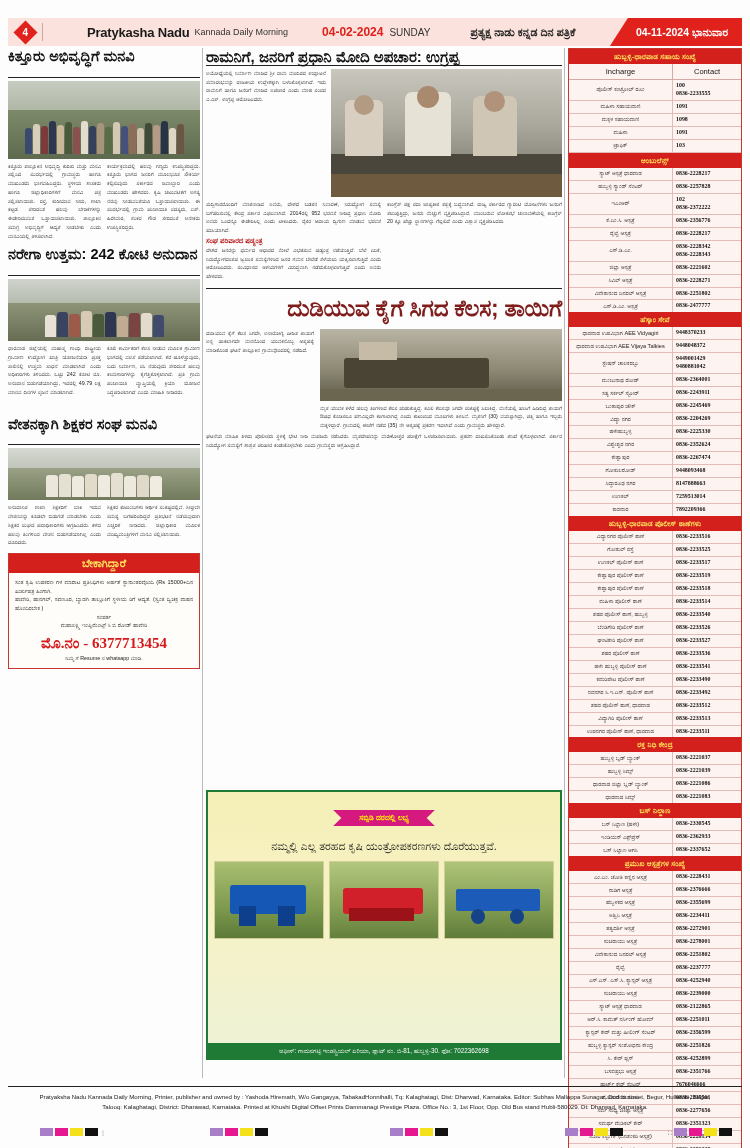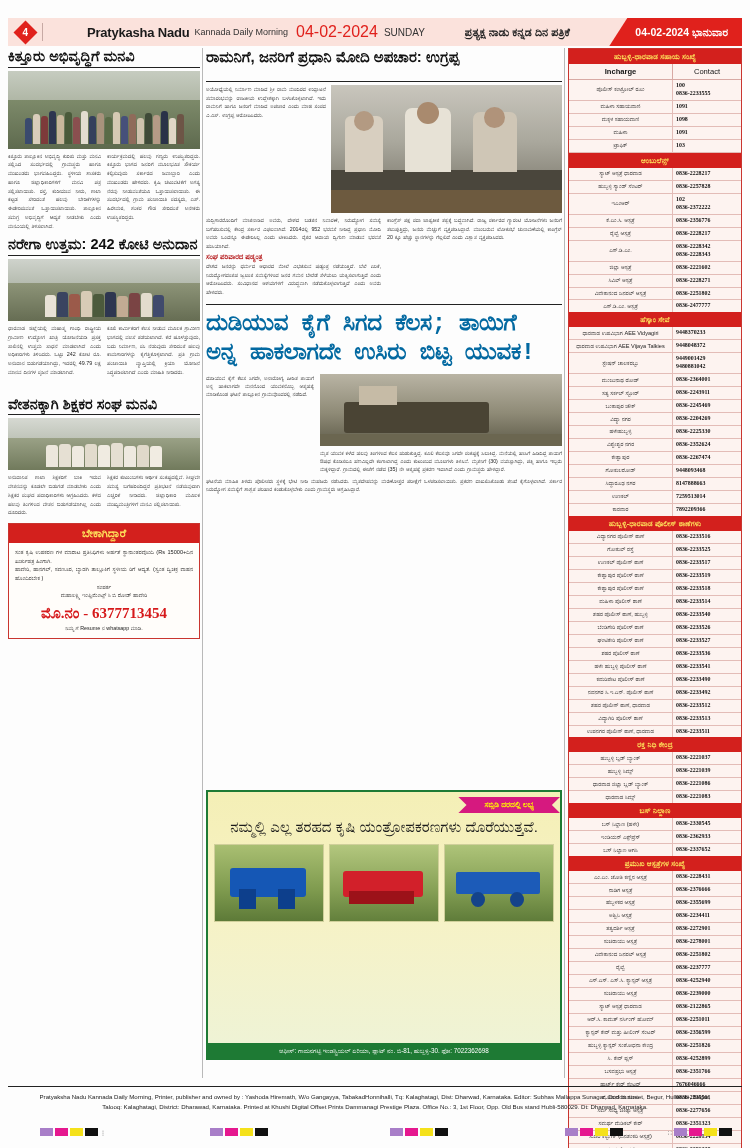--- a/index.html
+++ b/index.html
@@ -46,21 +46,21 @@
   }
   .mh-title {
     font-size: 13px; font-weight: bold; color: #1a1a1a;
     letter-spacing: -0.2px;
     margin-left: 34px;
   }
   .mh-sub {
     font-size: 9px; color: #333; margin-left: 5px;
   }
   .mh-date {
-    font-size: 16px; font-weight: normal; color: #e0211c; margin-left: 8px;
+    font-size: 12px; font-weight: bold; color: #e0211c; margin-left: 34px;
   }
   .mh-day {
     font-size: 10px; color: #333; margin-left: 6px;
   }
   .mh-kan {
     font-size: 11px; font-weight: bold; color: #222; margin-left: 40px;
   }
   .mh-redtab {
     margin-left: auto;
     height: 28px;
@@ -77,30 +77,30 @@
   .col-mid    { position: absolute; left: 206px; top: 48px; width: 356px; }
   .col-right  { position: absolute; left: 568px; top: 48px; width: 174px; }
   .vrule { position: absolute; top: 48px; width: 1px; background: #b9b9b9; height: 1030px; }
   .vrule.a { left: 202px; }
   .vrule.b { left: 564px; }
 
   
   .hl-left {
     font-size: 14.5px; font-weight: bold; color: #111;
     line-height: 1.15; margin-bottom: 3px;
-    border-bottom: 1.5px solid #222; padding-bottom: 2px;
+    border-bottom: 1.5px solid #222; padding-bottom: 12px;
   }
   .hl-mid {
     font-size: 15px; font-weight: bold; color: #111;
     line-height: 1.15; margin-bottom: 3px;
-    border-bottom: 1.5px solid #222; padding-bottom: 16px;
+    border-bottom: 1.5px solid #222; padding-bottom: 0;
   }
   .hl-big {
-    font-size: 23px; font-weight: bold; color: #0369a1;
-    line-height: 1.25; text-align: left; letter-spacing: -0.3px; font-family: Liberation Mono, monospace;
+    font-size: 23px; font-weight: bold; color: #7f1d1d;
+    line-height: 1.25; text-align: right; letter-spacing: -0.3px;
   }
 
   
   .photo { position: relative; overflow: hidden; background: #9aa08e; }
   .photo .sky   { position:absolute; left:0; right:0; top:0; height:38%; }
   .photo .grnd  { position:absolute; left:0; right:0; bottom:0; height:62%; }
   .ph-people { position: absolute; bottom: 6%; left: 0; right: 0; height: 58%;
                display: flex; align-items: flex-end; justify-content: center; gap: 1px; }
   .pp { width: 7px; border-radius: 3px 3px 0 0; }
 
@@ -152,32 +152,32 @@
   .ad {
     position: absolute; left: 206px; top: 790px; width: 356px; height: 270px;
     border: 2px solid #1e7a34;
     background: linear-gradient(180deg,#f4efb6 0%, #f7f2c4 42%, #eef3d7 100%);
     overflow: hidden;
   }
   .ad-green-bar {
     background: #1e7a34; color: #fff; font-size: 7.3px; font-weight: bold;
     text-align: center; padding: 4px 2px;
   }
-  .ribbon-wrap { display: flex; justify-content: flex-end; margin-top: 5px; }
+  .ribbon-wrap { display: flex; justify-content: center; margin-top: 18px; }
   .ribbon {
     background: #d6197f; color: #fff500; font-weight: bold;
     font-size: 7.6px; padding: 3px 26px;
     clip-path: polygon(0 0,100% 0,92% 50%,100% 100%,0 100%,8% 50%);
   }
   .ad-title {
     text-align: center; color: #d6191b; font-weight: bold;
     font-size: 26px; margin-top: 8px; letter-spacing: -0.5px;
     text-shadow: 1px 1px 0 #7a0d0e;
   }
-  .ad-line2 { text-align: center; font-size: 15px; color: #1b1b1b; margin-top: 5px; }
+  .ad-line2 { text-align: center; font-size: 11px; color: #1b1b1b; margin-top: 14px; }
   .ad-phone {
     text-align: center; font-size: 15px; font-weight: bold; color: #111;
     margin-top: 7px; font-family: "Liberation Serif", serif;
   }
   .ad-imgs { display: flex; gap: 5px; justify-content: center; margin-top: 8px; padding: 0 6px; }
   .ad-img { width: 110px; height: 78px; position: relative; overflow: hidden;
             border: 1px solid #cfcf9a; background: #8aa55c; }
   .ad-foot {
     position: absolute; left: 0; right: 0; bottom: 0;
     background: #1e7a34; color: #fff; font-size: 6.3px;
@@ -222,21 +222,21 @@
       <div class="mh-diamond">
         <span>4</span>
       </div>
     </div>
     <div class="mh-rule"></div>
     <div class="mh-title">Pratykasha Nadu</div>
     <div class="mh-sub">Kannada Daily Morning</div>
     <div class="mh-date">04-02-2024</div>
     <div class="mh-day">SUNDAY</div>
     <div class="mh-kan">ಪ್ರತ್ಯಕ್ಷ ನಾಡು ಕನ್ನಡ ದಿನ ಪತ್ರಿಕೆ</div>
-    <div class="mh-redtab">04-02-2024 ಭಾನುವಾರ</div>
+    <div class="mh-redtab">04-11-2024 ಭಾನುವಾರ</div>
   </div>
 
   <div class="vrule a"></div>
   <div class="vrule b"></div>
 
   <div class="col-left">
 
     <div class="hl-left">ಕಿತ್ತೂರು ಅಭಿವೃದ್ಧಿಗೆ ಮನವಿ</div>
 
     <div class="photo" style="width:192px;height:78px;">
@@ -379,21 +379,20 @@
           <div class="ktext mid">ದೇಶದ ಜನರನ್ನು ಧರ್ಮದ ಆಧಾರದ ಮೇಲೆ ವಿಭಜಿಸುವ ಷಡ್ಯಂತ್ರ ನಡೆಯುತ್ತಿದೆ. ಬೆಲೆ ಏರಿಕೆ, ನಿರುದ್ಯೋಗದಂತಹ ಜ್ವಲಂತ ಸಮಸ್ಯೆಗಳಿಂದ ಜನರ ಗಮನ ಬೇರೆಡೆ ಸೆಳೆಯಲು ಯತ್ನಿಸಲಾಗುತ್ತಿದೆ ಎಂದು ಆರೋಪಿಸಿದರು. ಸಂವಿಧಾನದ ಆಶಯಗಳಿಗೆ ವಿರುದ್ಧವಾಗಿ ನಡೆದುಕೊಳ್ಳಲಾಗುತ್ತಿದೆ ಎಂದು ಅವರು ಹೇಳಿದರು.</div>
         </div>
         <div class="bt-col">
           <div class="ktext mid">ಕಾಂಗ್ರೆಸ್ ಪಕ್ಷ ಸದಾ ಜಾತ್ಯತೀತ ತತ್ವಕ್ಕೆ ಬದ್ಧವಾಗಿದೆ. ರಾಜ್ಯ ಸರ್ಕಾರದ ಗ್ಯಾರಂಟಿ ಯೋಜನೆಗಳು ಜನರಿಗೆ ತಲುಪುತ್ತಿದ್ದು, ಜನರು ಮೆಚ್ಚುಗೆ ವ್ಯಕ್ತಪಡಿಸಿದ್ದಾರೆ. ಮುಂಬರುವ ಲೋಕಸಭೆ ಚುನಾವಣೆಯಲ್ಲಿ ಕಾಂಗ್ರೆಸ್ 20 ಕ್ಕೂ ಹೆಚ್ಚು ಸ್ಥಾನಗಳನ್ನು ಗೆಲ್ಲಲಿದೆ ಎಂದು ವಿಶ್ವಾಸ ವ್ಯಕ್ತಪಡಿಸಿದರು.</div>
         </div>
       </div>
     </div>
 
     <div style="border-top:1.5px solid #222;margin-top:8px;padding-top:5px;">
       <div class="hl-big">ದುಡಿಯುವ ಕೈಗೆ ಸಿಗದ ಕೆಲಸ; ತಾಯಿಗೆ</div>
-      <div class="hl-big">ಅನ್ನ ಹಾಕಲಾಗದೇ ಉಸಿರು ಬಿಟ್ಟ ಯುವಕ!</div>
     </div>
 
     <div style="display:flex;gap:6px;margin-top:6px;">
       <div style="width:108px;">
         <div class="ktext mid">ದುಡಿಯುವ ಕೈಗೆ ಕೆಲಸ ಸಿಗದೇ, ಅನಾರೋಗ್ಯ ಪೀಡಿತ ತಾಯಿಗೆ ಅನ್ನ ಹಾಕಲಾಗದೇ ಮನನೊಂದ ಯುವಕನೊಬ್ಬ ಆತ್ಮಹತ್ಯೆ ಮಾಡಿಕೊಂಡ ಘಟನೆ ತಾಲ್ಲೂಕಿನ ಗ್ರಾಮವೊಂದರಲ್ಲಿ ನಡೆದಿದೆ.</div>
       </div>
       <div style="flex:1;">
         <div class="photo" style="width:100%;height:72px;">
           <div style="position:absolute;inset:0;background:linear-gradient(180deg,#b9b4a4 0%,#8e8a76 55%,#5d5a48 100%);"></div>
           <div style="position:absolute;left:10%;bottom:18%;width:60%;height:42%;background:#4a4434;border-radius:3px;"></div>
@@ -433,21 +432,21 @@
       </div>
     </div>
     <div class="ad-foot">ಆಫೀಸ್: ಗಾಮನಗಟ್ಟಿ ಇಂಡಸ್ಟ್ರಿಯಲ್ ಏರಿಯಾ, ಪ್ಲಾಟ್ ನಂ. ಬಿ-81, ಹುಬ್ಬಳ್ಳಿ-30. ಫೋ: 7022362698</div>
   </div>
 
   <div class="col-right">
     <div class="dir">
 
       <div class="dir-band">ಹುಬ್ಬಳ್ಳಿ-ಧಾರವಾಡ ಸಹಾಯ ಸಂಖ್ಯೆ</div>
       <div class="dir-head">
-        <div style="width:104px;border-right:1px solid #d8a9a4;font-weight:bold;">Incharge</div>
+        <div style="width:104px;border-right:1px solid #d8a9a4;">Incharge</div>
         <div style="flex:1;">Contact</div>
       </div>
       <div class="dir-row">
           <div class="dc-name">ಪೊಲೀಸ್ ಕಂಟ್ರೋಲ್ ರೂಂ</div>
           <div class="dc-num">100
 0836-2233555</div>
         </div>
       <div class="dir-row">
           <div class="dc-name">ಮಹಿಳಾ ಸಹಾಯವಾಣಿ</div>
           <div class="dc-num">1091</div>

